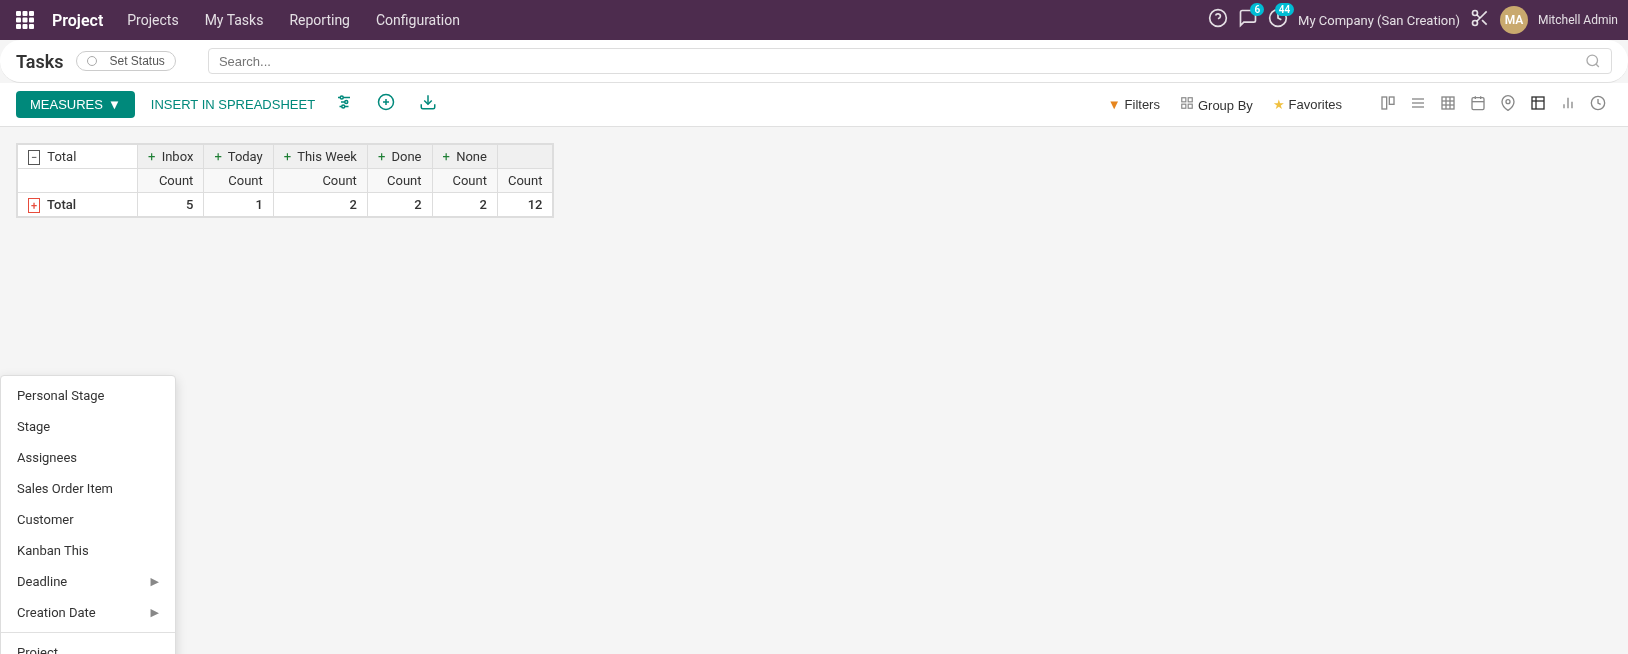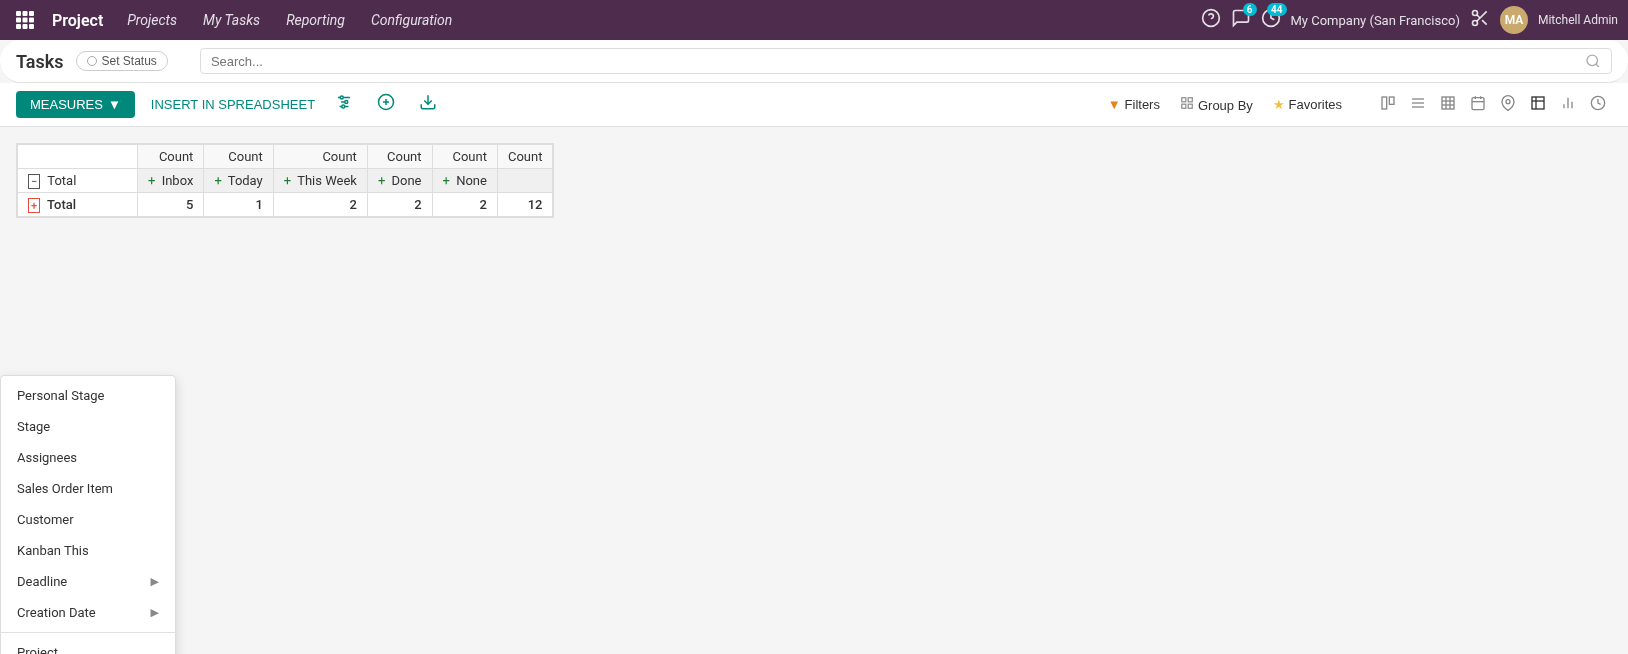--- a/index.html
+++ b/index.html
@@ -27,21 +27,20 @@
     }
     .nav-menu-items {
       display: flex; gap: 2px; flex: 1;
     }
     .nav-menu-item {
       color: rgba(255,255,255,0.85);
       padding: 6px 12px;
       border-radius: 4px;
       cursor: pointer;
       font-size: 14px;
-      font-style: italic;
     }
     .nav-right {
       display: flex; align-items: center; gap: 10px;
     }
     .nav-icon-btn {
       color: rgba(255,255,255,0.85);
       cursor: pointer;
       position: relative;
       font-size: 18px;
     }
@@ -81,21 +80,21 @@
       align-items: center;
       gap: 12px;
       border-radius: 21px;
     }
     .page-title {
       font-size: 18px;
       font-weight: 600;
       color: #333;
     }
     .set-status-btn {
-      display: flex; align-items: center; gap: 5px;
+      display: flex; align-items: center; gap: 13px;
       border: 1px solid #ccc;
       border-radius: 20px;
       padding: 2px 10px;
       font-size: 12px;
       cursor: pointer;
       color: #555;
       background: white;
     }
     .status-circle {
       width: 10px; height: 10px;
@@ -306,21 +305,21 @@
       </svg>
       <span class="nav-badge">6</span>
     </div>
     <div class="nav-icon-btn" style="position:relative">
       <svg width="20" height="20" viewBox="0 0 24 24" fill="none" stroke="rgba(255,255,255,0.85)" stroke-width="2">
         <circle cx="12" cy="12" r="10"></circle>
         <polyline points="12 6 12 12 16 14"></polyline>
       </svg>
       <span class="nav-badge">44</span>
     </div>
-    <div class="nav-company">My Company (San Francisco)</div>
+    <div class="nav-company">My Company (San Creation)</div>
     <div class="nav-icon-btn">
       <svg width="20" height="20" viewBox="0 0 24 24" fill="none" stroke="rgba(255,255,255,0.85)" stroke-width="2">
         <circle cx="6" cy="6" r="3"></circle>
           <circle cx="6" cy="18" r="3"></circle>
         <line x1="20" y1="4" x2="8.12" y2="15.88"></line>
         <line x1="14.47" y1="14.48" x2="20" y2="20"></line>
         <line x1="8.12" y1="8.12" x2="12" y2="12"></line>
       </svg>
     </div>
     <div class="nav-avatar">MA</div>
@@ -458,29 +457,20 @@
     </div>
   </div>
 </div>
 
 <div class="content">
   
   <div class="pivot-container">
     <table class="pivot-table">
       <thead>
         <tr>
-          <th style="background:white; border:1px solid #ddd;"></th>
-          <th class="count-label">Count</th>
-          <th class="count-label">Count</th>
-          <th class="count-label">Count</th>
-          <th class="count-label">Count</th>
-          <th class="count-label">Count</th>
-          <th class="count-label">Count</th>
-        </tr>
-        <tr>
           <th class="pivot-header-cell" style="min-width:120px; background:white; border:1px solid #ddd;">
             <span style="cursor:pointer; font-size:11px; border:1px solid #555; padding:0px 2px; margin-right:4px;">−</span>
             <span>Total</span>
           </th>
           <th class="col-header">
             <span class="col-plus">+</span>
             <span>Inbox</span>
           </th>
           <th class="col-header">
             <span class="col-plus">+</span>
@@ -493,20 +483,29 @@
           <th class="col-header">
             <span class="col-plus">+</span>
             <span>Done</span>
           </th>
           <th class="col-header">
             <span class="col-plus">+</span>
             <span>None</span>
           </th>
           <th class="col-header"></th>
         </tr>
+        <tr>
+          <th style="background:white; border:1px solid #ddd;"></th>
+          <th class="count-label">Count</th>
+          <th class="count-label">Count</th>
+          <th class="count-label">Count</th>
+          <th class="count-label">Count</th>
+          <th class="count-label">Count</th>
+          <th class="count-label">Count</th>
+        </tr>
       </thead>
       <tbody>
         <tr class="total-row">
           <td class="pivot-header-cell">
             <span style="cursor:pointer; font-size:11px; border:1px solid #e74c3c; color:#e74c3c; padding:0px 2px; margin-right:4px;">+</span>
             <span>Total</span>
           </td>
           <td>5</td>
           <td>1</td>
           <td>2</td>

